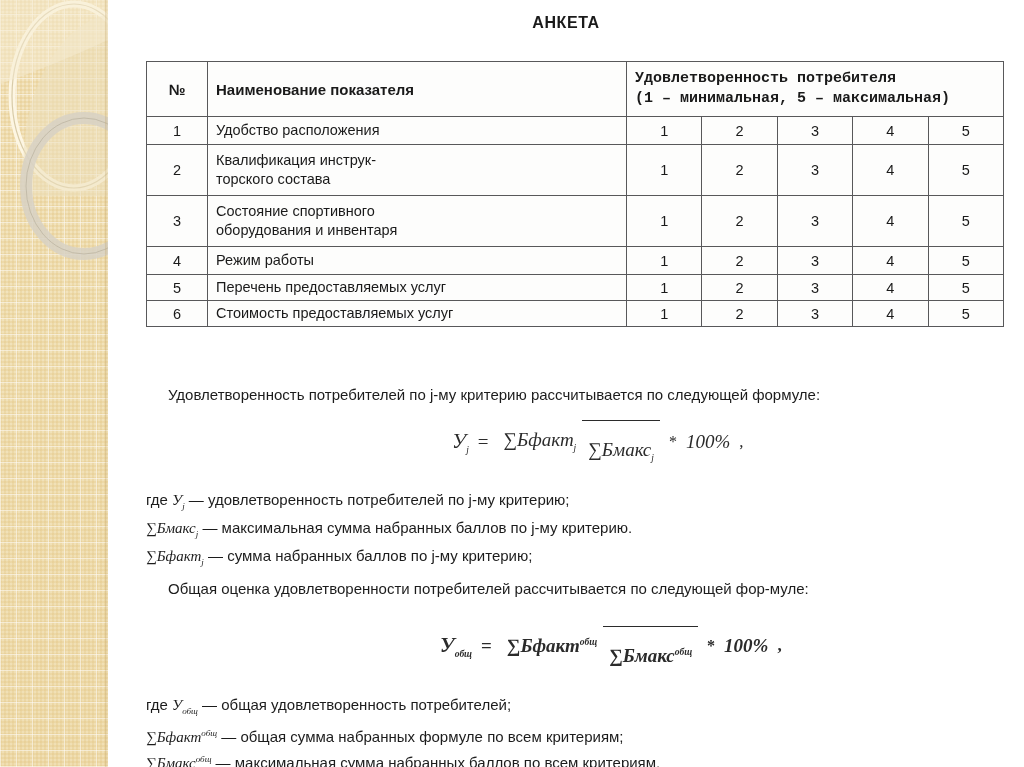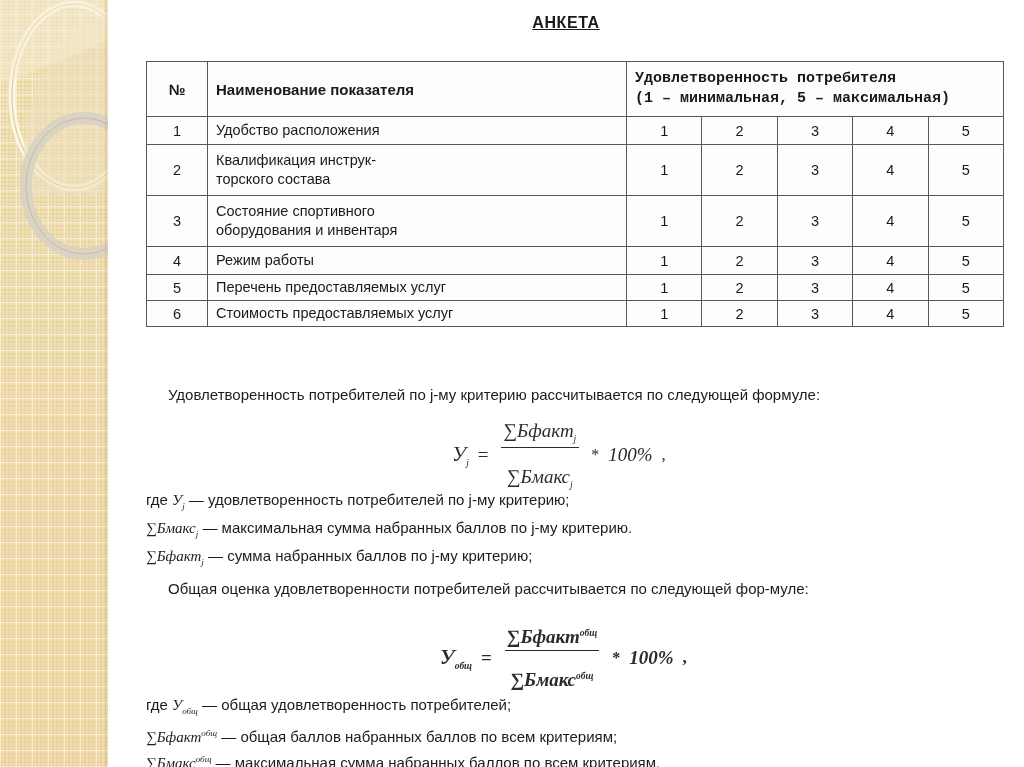--- a/index.html
+++ b/index.html
@@ -43,21 +43,20 @@
   #page-title {
     position: absolute;
     left: 108px;
     top: 14px;
     width: 916px;
     text-align: center;
     font-size: 16px;
     font-weight: bold;
     letter-spacing: .6px;
     color: #1a1a1a;
-    text-decoration: underline;
   }
 
   
   #survey-table {
     position: absolute;
     left: 146px;
     top: 61px;
     width: 858px;
     border-collapse: collapse;
     table-layout: fixed;
@@ -144,21 +143,21 @@
     gap: 9px;
   }
   #formula-1 { left: 452px; top: 420px; font-size: 19px; }
   #formula-2 { left: 440px; top: 626px; font-size: 19px; font-weight: bold; }
 
   .formula .lhs { font-size: 21px; }
   .formula .lhs sub, .formula .lhs sup { font-size: 9.5px; }
   .formula .eq { font-style: normal; }
   .frac {
     display: inline-flex;
-    flex-direction: column;
+    flex-direction: row;
     align-items: center;
     text-align: center;
     line-height: 1.15;
   }
   .frac .num { padding: 0 6px 2px 6px; }
   .frac .den { padding: 18px 6px 0 6px; border-top: 1.6px solid #2b2b2b; }
   .frac sub, .frac sup { font-size: 9.5px; }
   .frac .sig { font-style: normal; font-family: "Liberation Serif", serif; }
   .formula .mul { font-style: normal; font-size: 16px; }
   .formula .pct { font-size: 19px; }
@@ -279,15 +278,15 @@
     <span class="num"><span class="sig">∑</span><span>Бфакт</span><sup>общ</sup></span>
     <span class="den"><span class="sig">∑</span><span>Бмакс</span><sup>общ</sup></span>
   </span>
   <span class="mul">*</span>
   <span class="pct">100%</span>
   <span class="comma">,</span>
 </div>
 
 <div class="defs" id="defs-2">
     <div><span>где </span><span class="sym">У<sub>общ</sub></span><span> — общая удовлетворенность потребителей;</span></div>
-    <div><span class="sym"><span class="sig">∑</span>Бфакт<sup>общ</sup></span><span> — общая баллов набранных баллов по всем критериям;</span></div>
+    <div><span class="sym"><span class="sig">∑</span>Бфакт<sup>общ</sup></span><span> — общая сумма набранных формуле по всем критериям;</span></div>
     <div><span class="sym"><span class="sig">∑</span>Бмакс<sup>общ</sup></span><span> — максимальная сумма набранных баллов по всем критериям.</span></div>
   </div>
 
 </body></html>

